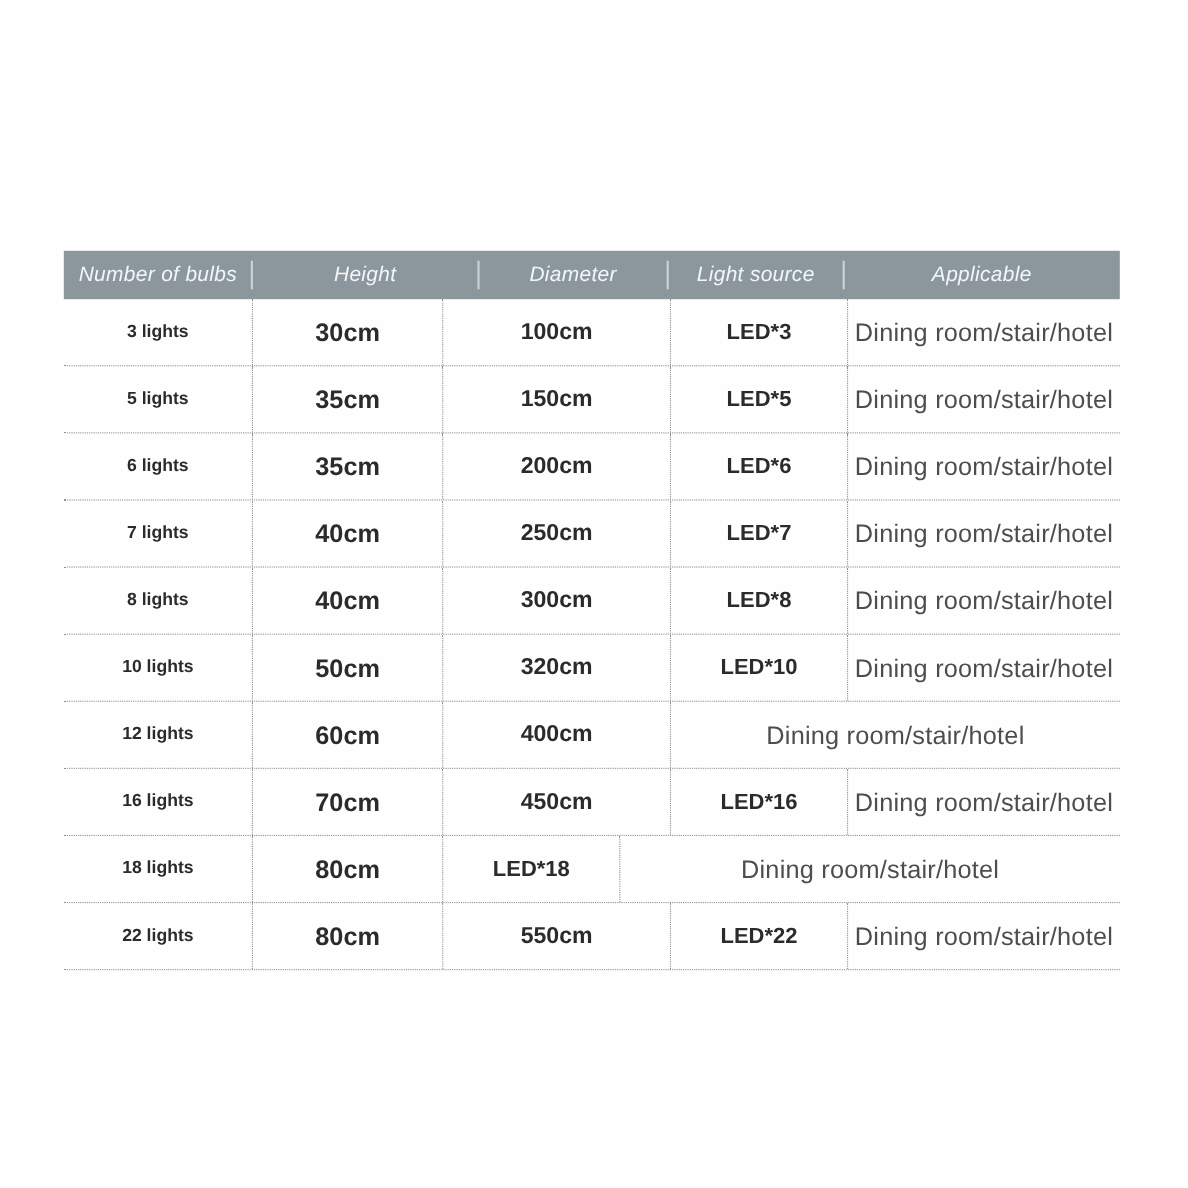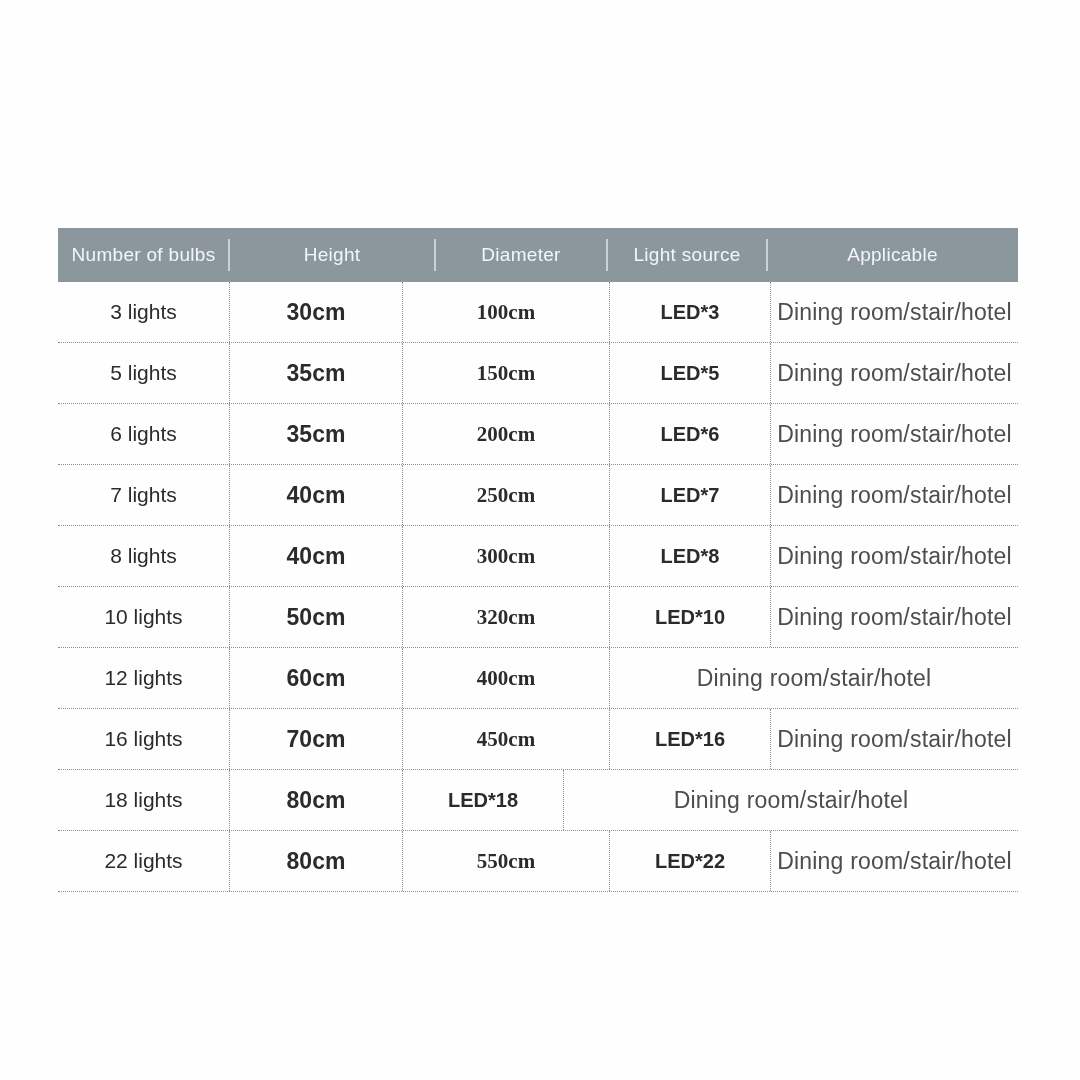--- a/index.html
+++ b/index.html
@@ -17,23 +17,24 @@
   }
   .spec-table {
     position: absolute;
     left: 58px;
     top: 228px;
     width: 960px;
   }
   
   .header-row {
     display: flex;
-    height: 54px;
+    height: 44px;
     background: #8c979d;
     align-items: center;
+    font-style: italic;
   }
   .header-cell {
     position: relative;
     display: flex;
     align-items: center;
     justify-content: center;
     height: 100%;
     color: #f3f6f7;
     font-size: 19px;
     font-weight: 400;
@@ -63,23 +64,23 @@
   }
   .cell:not(:last-child) {
     border-right: 1px dotted #8f8f8f;
   }
   
   .c0 { width: 171px; }
   .c1 { width: 172px; }
   .c2 { width: 206px; }
   .c3 { width: 160px; }
   .c4 { flex: 1; }
-  .cell.c0 { font-weight: 400; font-size: 21px; }
+  .cell.c0 { font-weight: 700; font-size: 16px; }
   .cell.c1 { font-weight: 700; font-size: 23px; }
-  .cell.c2 { font-weight: 700; font-size: 21px; font-family: Liberation Serif, serif; }
+  .cell.c2 { font-weight: 700; font-size: 21px; }
   .cell.c3 { font-weight: 600; font-size: 20px; }
   .cell.c4 { font-weight: 400; font-size: 23px; color: #4d4d4d; letter-spacing: 0.2px; }
 </style>
 </head>
 <body>
 
 <div class="canvas">
   <div class="spec-table">
 
     <div class="header-row">

